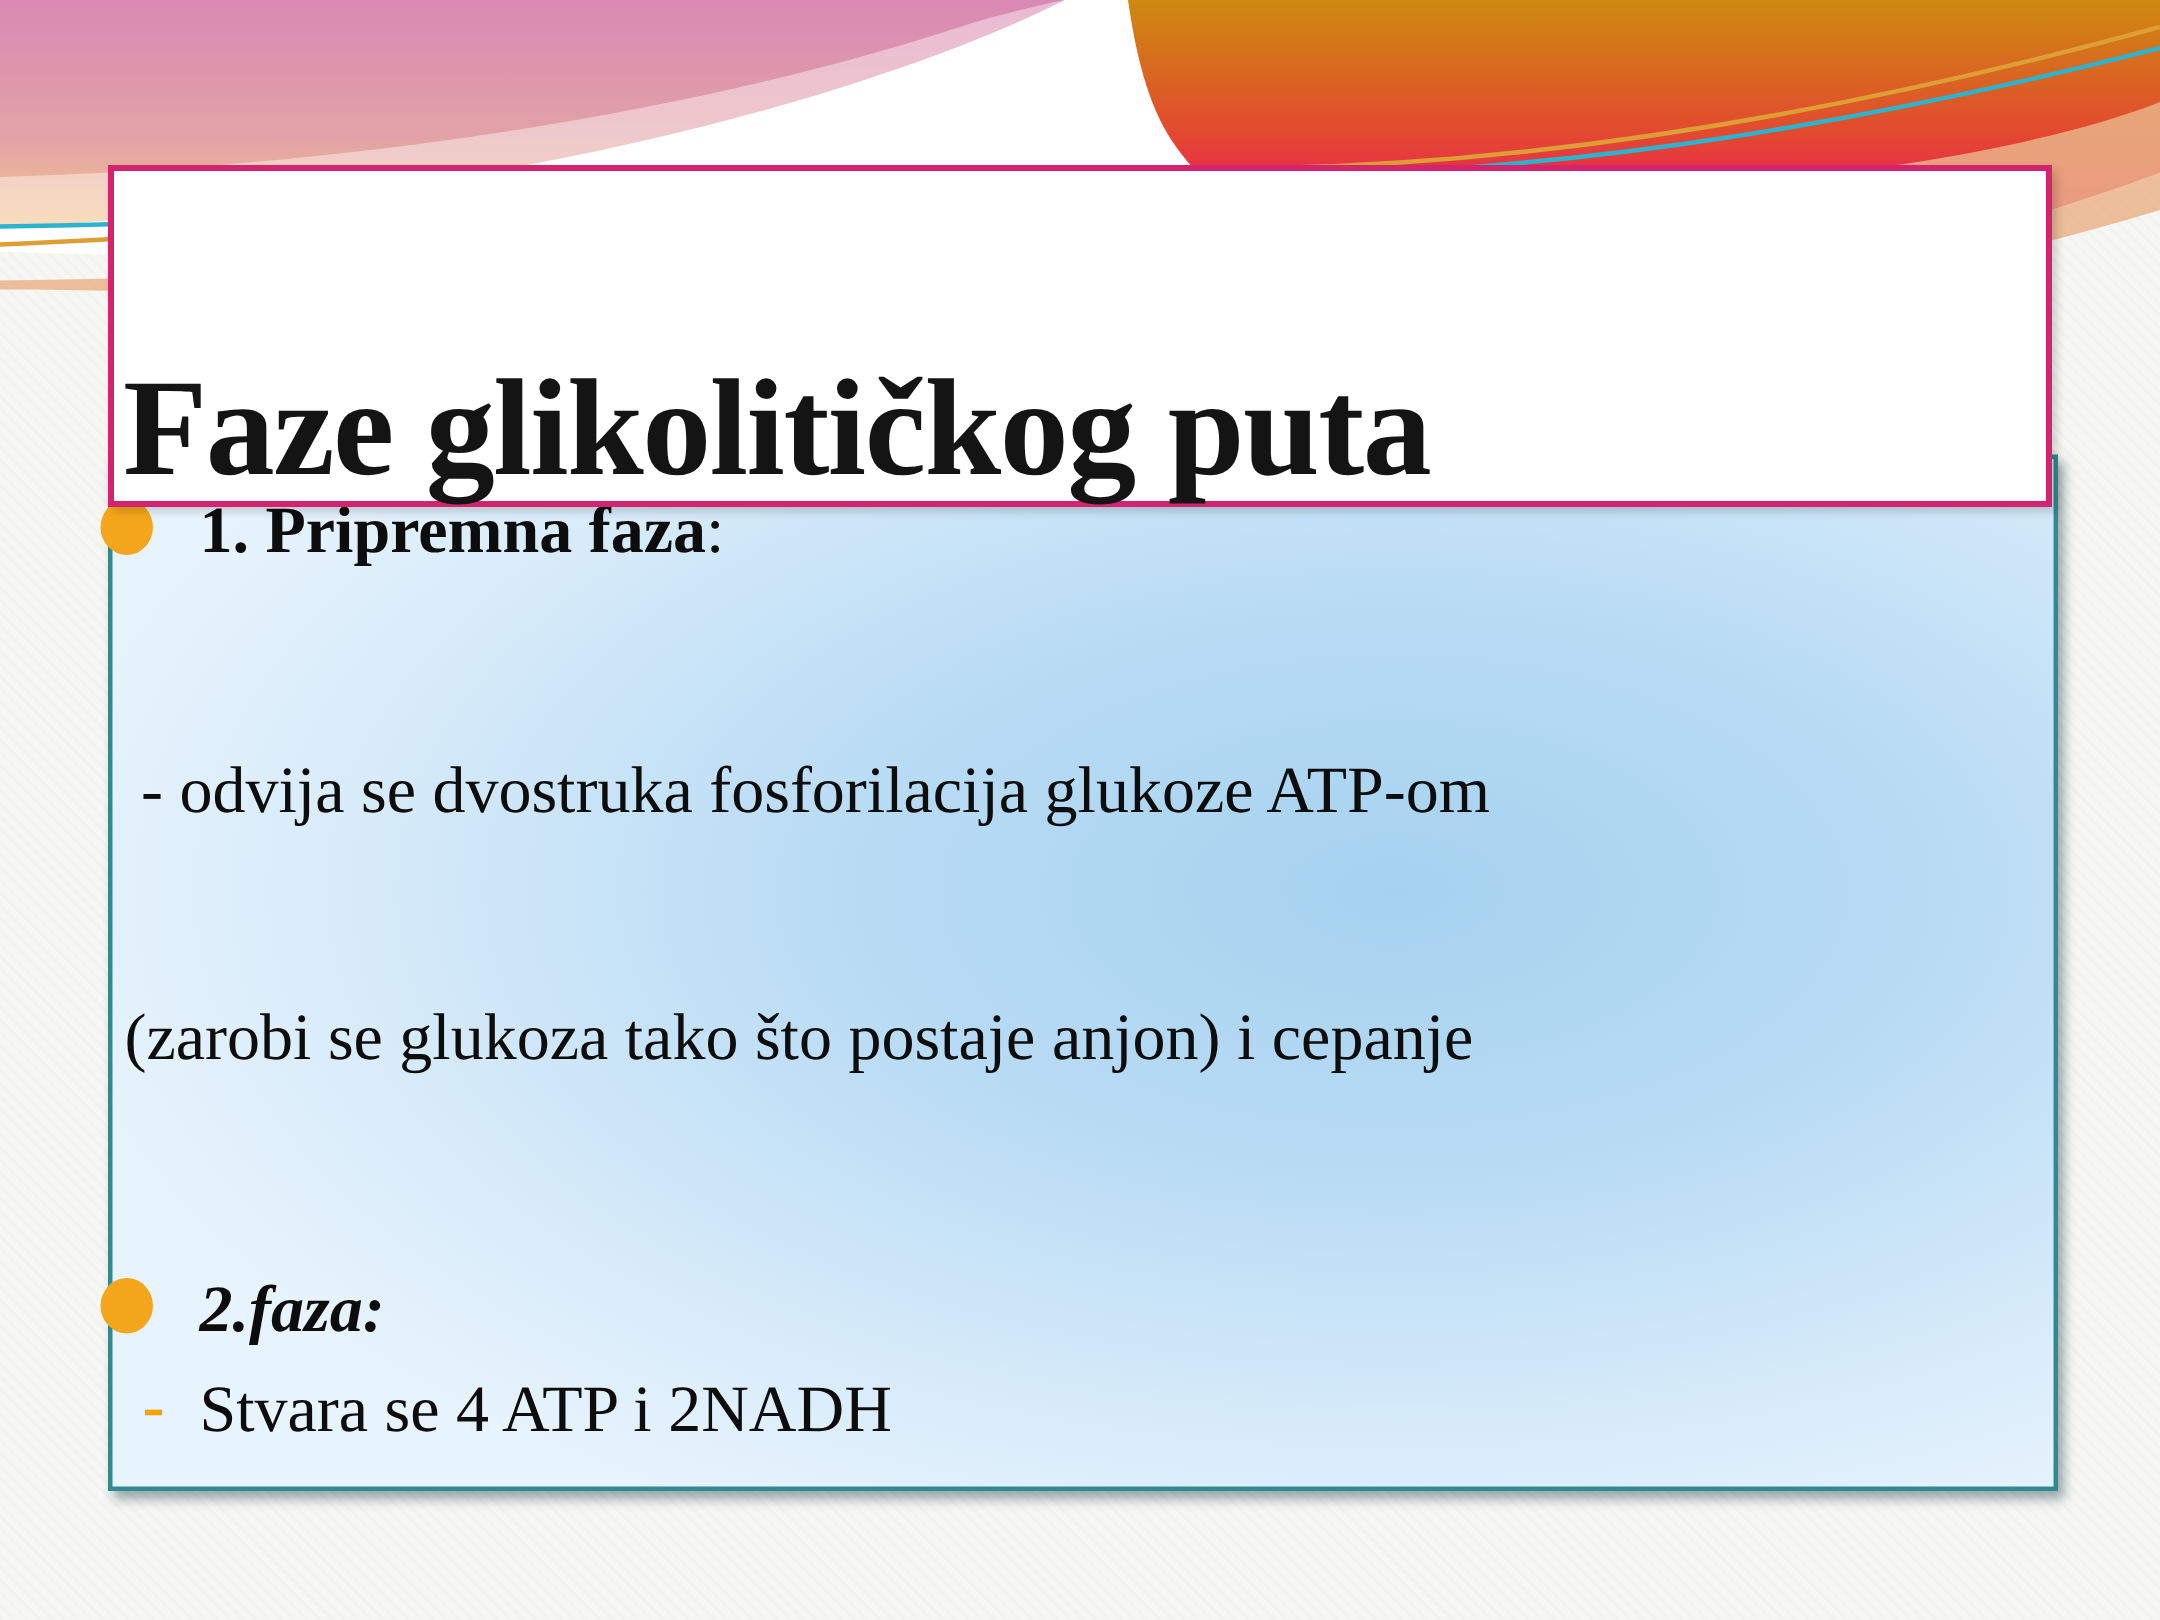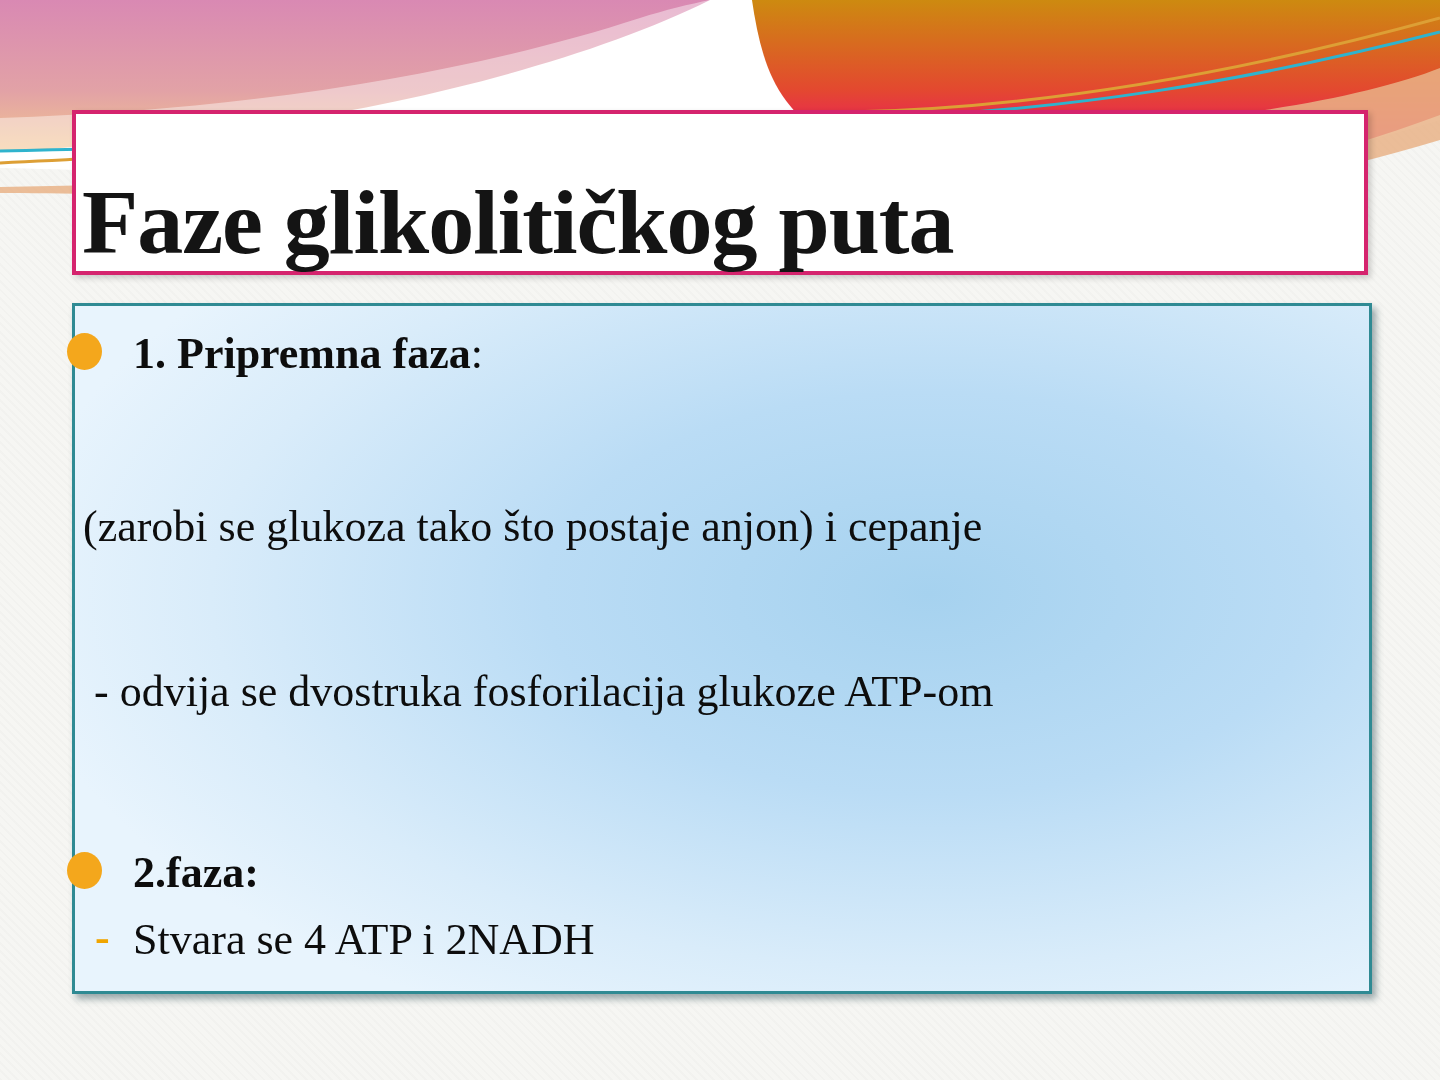--- a/index.html
+++ b/index.html
@@ -10,21 +10,21 @@
     font-family:"Liberation Serif","DejaVu Serif",serif;
     overflow:hidden;
   }
   .texture {
     position:absolute; inset:0; z-index:0;
     background-image:repeating-linear-gradient(45deg, rgba(0,0,0,0.015) 0 2px, transparent 2px 6px);
   }
   .top-waves { position:absolute; top:0; left:0; width:1440px; height:340px; z-index:1; }
 
   .title-box {
-    position:absolute; left:72px; top:110px; width:1296px; height:165px;
+    position:absolute; left:72px; top:110px; width:1296px; height:228px;
     box-sizing:border-box;
     background:#ffffff;
     border:4px solid #d5246e;
     box-shadow:3px 3px 6px rgba(0,0,0,0.18);
     z-index:3;
     display:flex; align-items:flex-end;
   }
   .title-text {
     font-size:92px; font-weight:bold; color:#141414;
     line-height:0.98; letter-spacing:-1px;
@@ -47,21 +47,21 @@
   .bullet {
     position:absolute; left:-8px; top:7px;
     width:35px; height:37px; border-radius:50%;
     background:#f4a71c;
   }
   .b { font-weight:bold; }
   .para { padding-left:8px; font-size:44px; line-height:1.25; color:#0d0d0d; white-space:pre; margin-top:8px; }
   .sub-row { position:relative; padding-left:58px; font-size:44px; line-height:1.25; color:#0d0d0d; margin-top:12px; }
   .sub-row .dash { position:absolute; left:20px; top:-2px; color:#f0a500; font-weight:bold; }
   .mt6  { margin-top:6px; }
-  .mt16 { margin-top:16px; }
+  .mt16 { margin-top:16px;font-style:italic; }
 </style>
 </head>
 <body>
 
 <div class="texture"></div>
 
 <svg class="top-waves" viewBox="0 0 1440 340" aria-hidden="true">
   <defs>
     <linearGradient id="gradPink" x1="0" y1="0" x2="0" y2="1">
       <stop offset="0%" stop-color="#d989b3"></stop>
@@ -95,22 +95,22 @@
 </div>
 
 <div class="content-box">
 
   <div class="row mt6">
     <span class="bullet"></span>
     <div class="line"><span class="b">1. Pripremna faza</span><span>:</span></div>
   </div>
 
   <div class="para">
+    <div class="line"> - odvija se dvostruka fosforilacija glukoze ATP-om</div>
     <div class="line">(zarobi se glukoza tako što postaje anjon) i cepanje</div>
-    <div class="line"> - odvija se dvostruka fosforilacija glukoze ATP-om</div>
   </div>
 
   <div class="row mt16">
     <span class="bullet"></span>
     <div class="line"><span class="b">2.faza:</span></div>
   </div>
 
   <div class="sub-row">
     <span class="dash">-</span>
     <div class="line">Stvara se 4 ATP i  2NADH</div>

